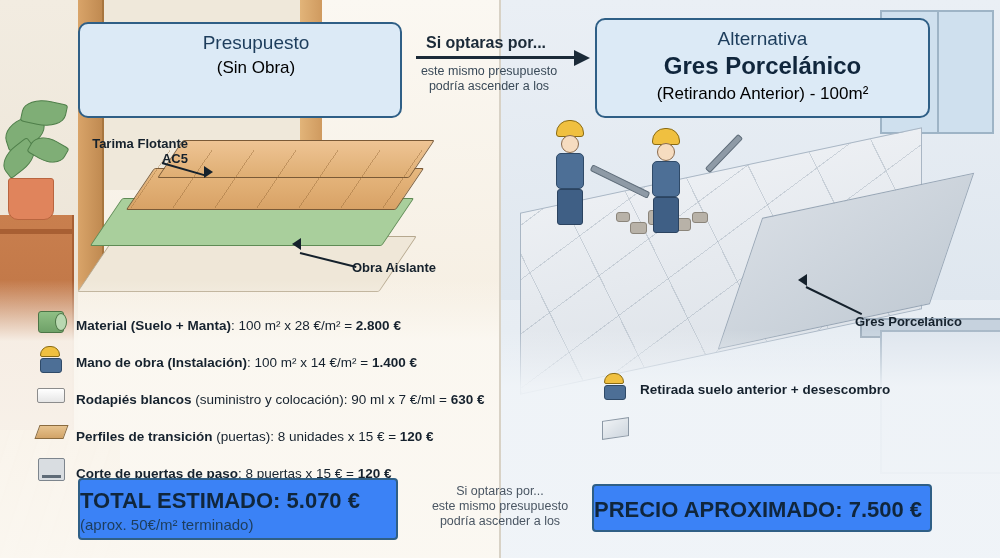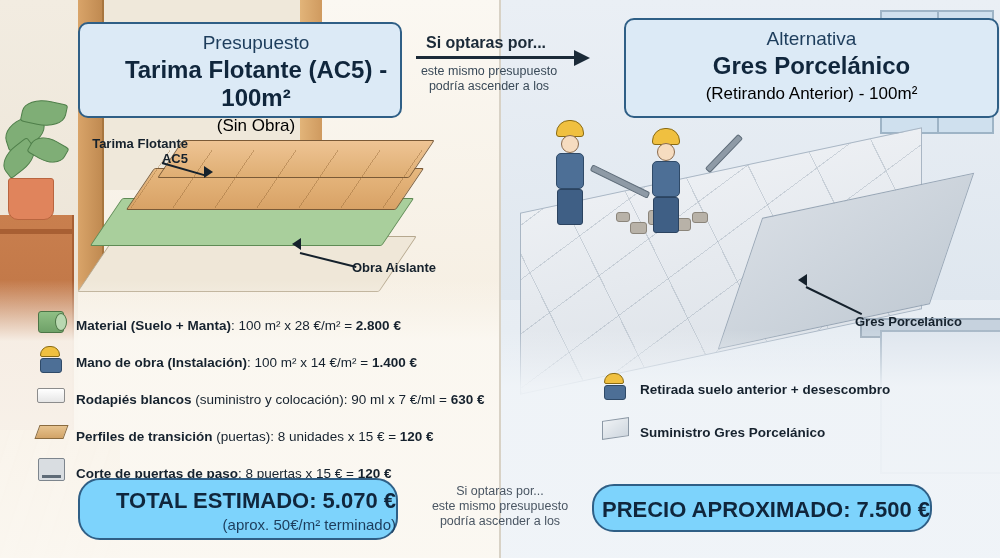--- a/index.html
+++ b/index.html
@@ -266,21 +266,21 @@
     border-radius: 10px;
     text-align: center;
     padding: 8px 10px;
     box-sizing: border-box;
   }
   .card .l1 { font-size: 19px; color: #1d3d5c; }
   .card .l2 { font-size: 24px; font-weight: bold; color: #10263c; margin-top: 2px; }
   .card .l3 { font-size: 17px; color: #000000; margin-top: 4px; }
 
   #card-left  { left: 78px;  top: 22px; width: 324px; height: 96px; padding-left: 42px; }
-  #card-right { left: 624px; top: 18px; width: 375px; height: 100px; }
+  #card-right { left: 595px; top: 18px; width: 335px; height: 100px; }
 
   
   .arrow-wrap { position: absolute; left: 404px; top: 24px; width: 192px; height: 92px; }
   .arrow-label {
     position: absolute; left: 22px; top: 10px;
     font-size: 16px; font-weight: bold; color: #1b2a38;
   }
   .arrow-sub {
     position: absolute; left: 0px; top: 40px; width: 170px;
     font-size: 12.5px; color: #3a4a58; line-height: 15px; text-align: center;
@@ -350,24 +350,24 @@
     background: linear-gradient(180deg,#e7c38f,#d2a468); border:1.5px solid #8a6b3f; transform: skewX(-20deg); }
   .ic-saw { position:absolute; left:2px; top:2px; width:25px; height:21px;
     background:#d9dde1; border:1.5px solid #7d858d; border-radius:2px; }
   .ic-saw:after{content:"";position:absolute;left:3px;bottom:2px;width:19px;height:3px;background:#5f6b77;}
   .ic-tile { position:absolute; left:2px; top:4px; width:25px; height:17px;
     background: linear-gradient(150deg,#eef1f4,#cfd7df); border:1.5px solid #8c98a5; transform: skewY(-8deg); }
 
   
   .total {
     position: absolute;
-    background: #7dd3fc;
+    background: #3b82f6;
     border: 2px solid #2f5f86;
-    border-radius: 22px;
-    text-align: right;
+    border-radius: 4px;
+    text-align: left;
     box-sizing: border-box;
   }
   .total .big { font-size: 22px; font-weight: bold; color: #10263c; }
   .total .small { font-size: 15px; color: #1d3d5c; margin-top: 2px; }
 
   #total-left  { left: 78px;  top: 478px; width: 320px; height: 62px; padding-top: 8px; }
   #total-right { left: 592px; top: 484px; width: 340px; height: 48px; padding-top: 11px; }
 
   .mid-note {
     position: absolute;
@@ -435,21 +435,20 @@
     <div class="legs"></div>
   </div>
   <div class="tool-bar" style="left:700px; top:150px; transform: rotate(-46deg); width:46px;"></div>
 
   <div class="fade-left"></div>
   <div class="fade-right"></div>
   <div class="divider"></div>
 
   <div class="card" id="card-left">
     <div class="l1">Presupuesto</div>
-    <div class="l2">Tarima Flotante (AC5) - 100m²</div>
     <div class="l3">(Sin Obra)</div>
   </div>
 
   <div class="card" id="card-right">
     <div class="l1">Alternativa</div>
     <div class="l2">Gres Porcelánico</div>
     <div class="l3">(Retirando Anterior) - 100m²</div>
   </div>
 
   <div class="arrow-wrap">
@@ -542,21 +541,20 @@
             <div class="b"></div>
           </div>
         </div>
       <div class="txt">Retirada suelo anterior + desescombro</div>
     </div>
 
     <div class="row">
       <div class="ico">
           <div class="ic-tile"></div>
         </div>
-      <div class="txt">Suministro Gres Porcelánico</div>
     </div>
 
 
   </div>
 
   <div class="total" id="total-left">
     <div class="big">TOTAL ESTIMADO: 5.070 €</div>
     <div class="small">(aprox. 50€/m² terminado)</div>
   </div>
 

